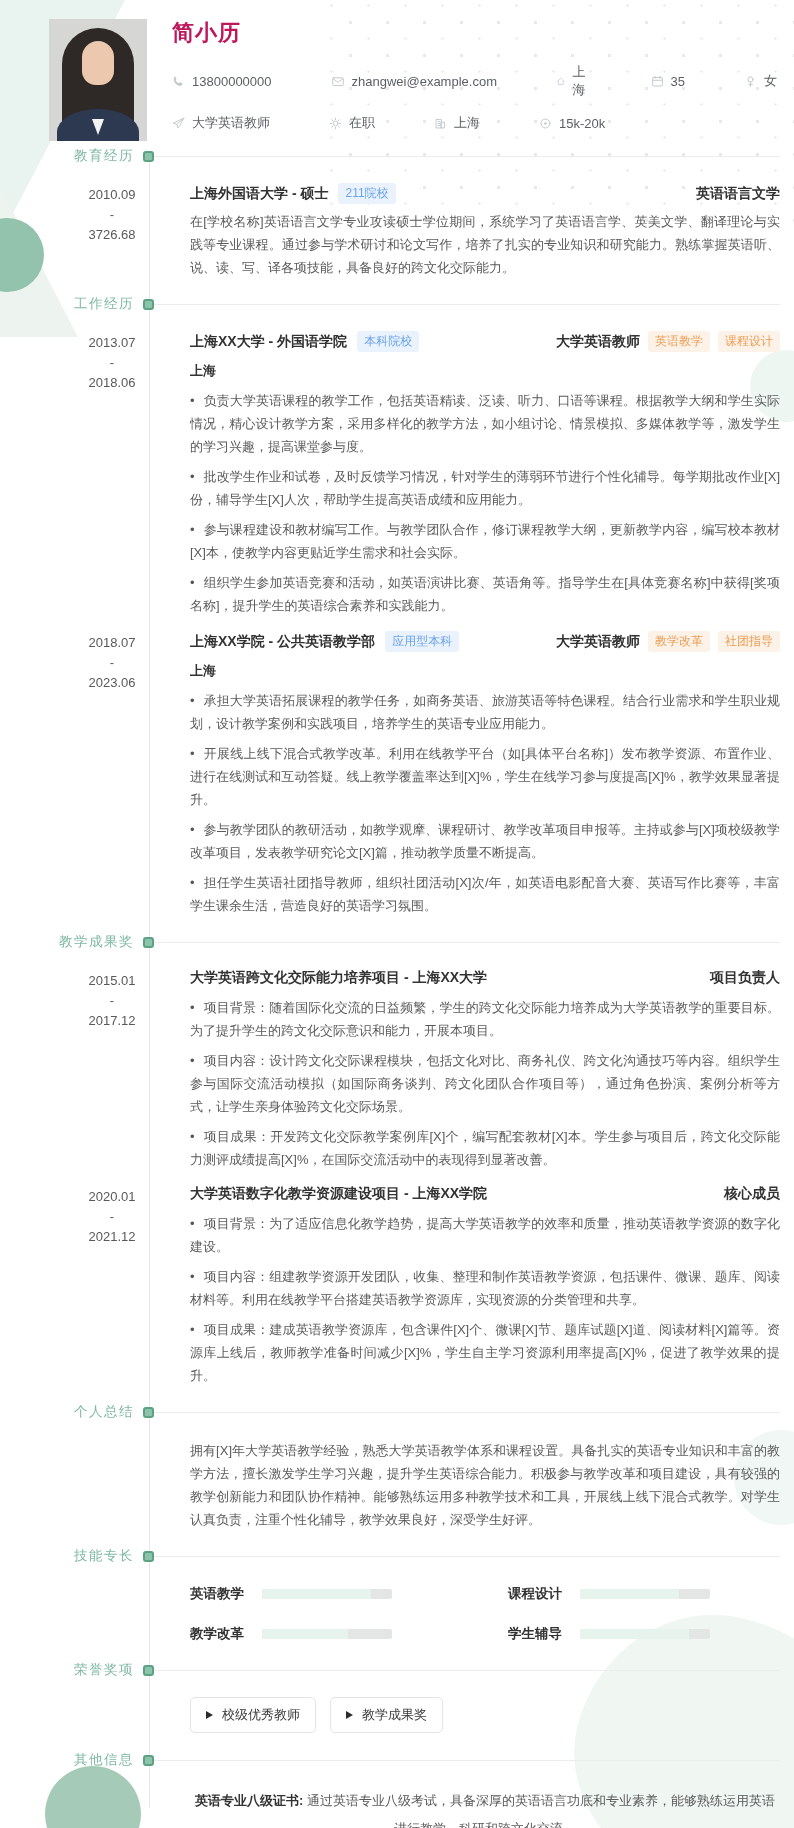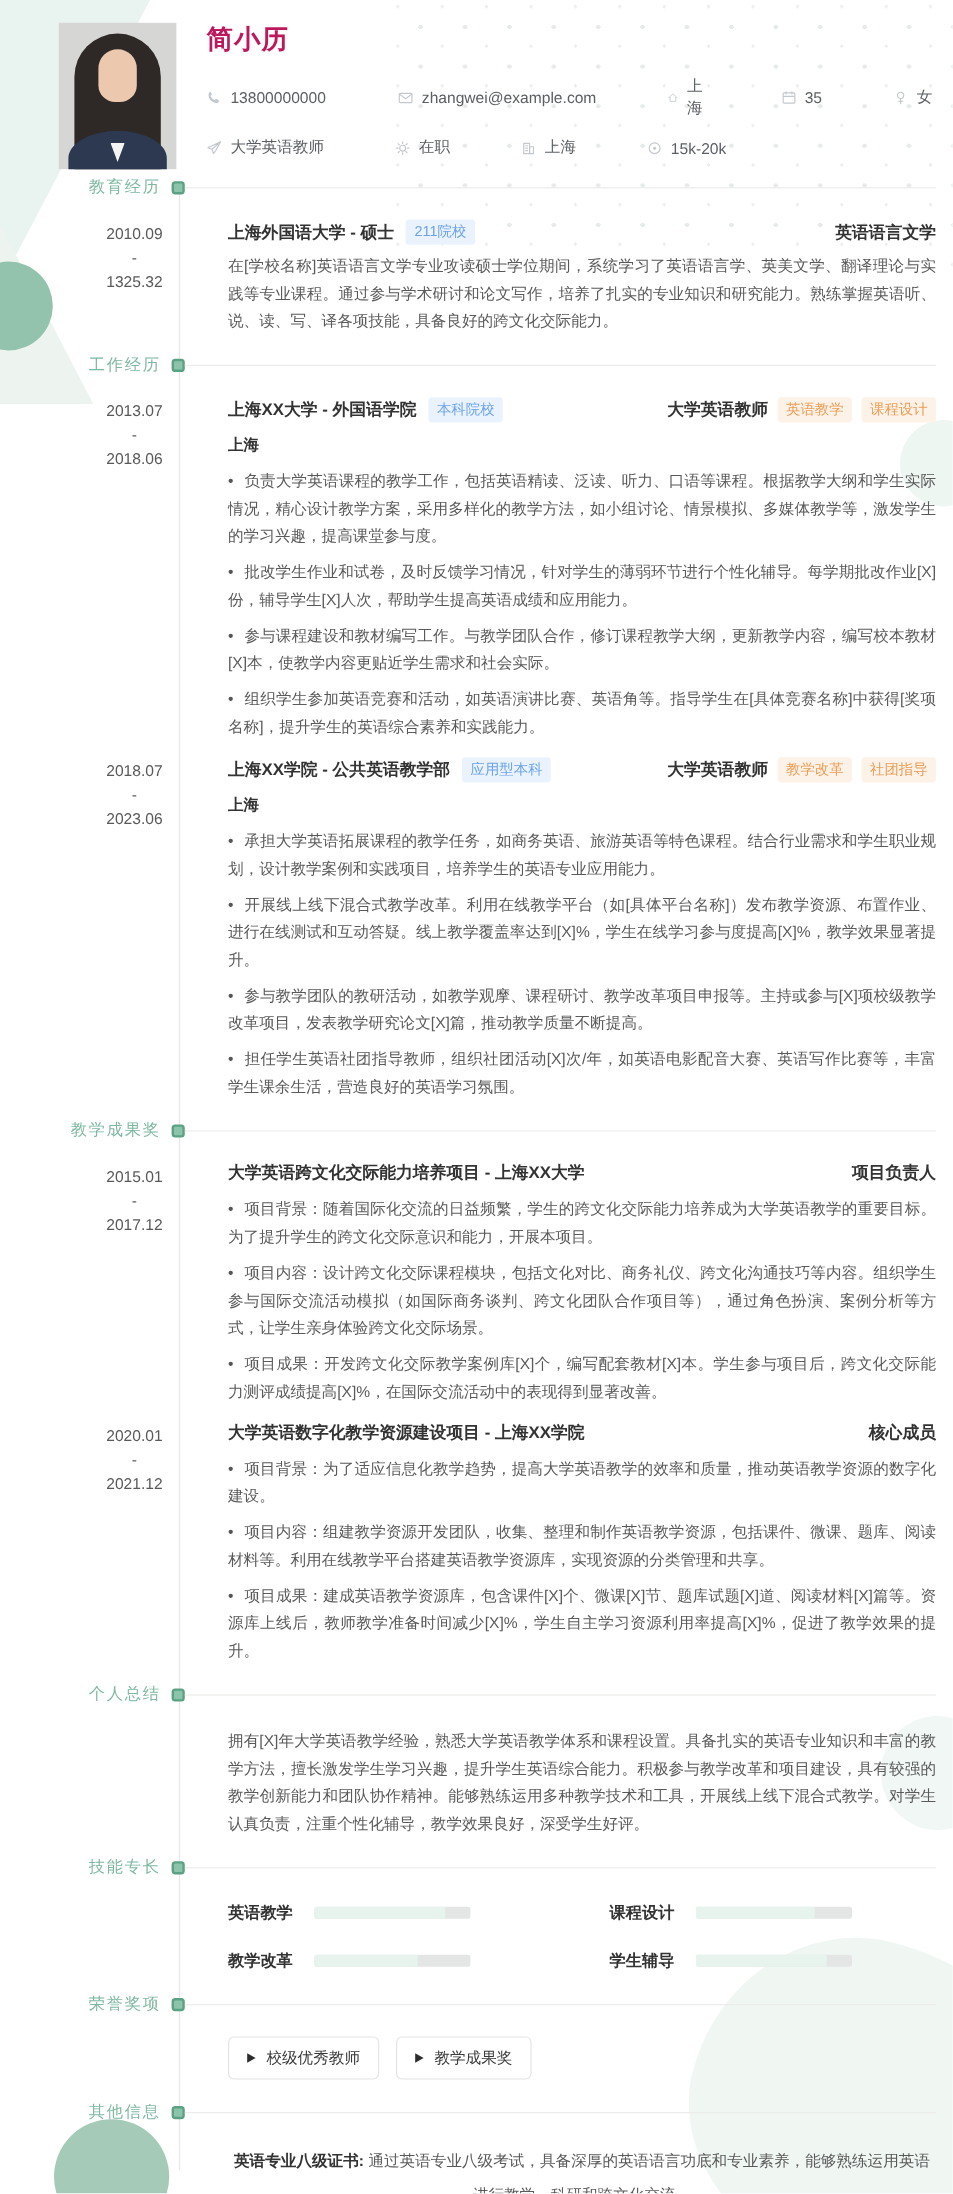--- a/index.html
+++ b/index.html
@@ -186,21 +186,21 @@
 
   <div class="sec-head mt-edu mb-head">
     <span class="sec-label">教育经历</span>
     <span class="sec-marker"></span>
     <span class="sec-line"></span>
   </div>
   <div class="entry">
     <div class="dates">
       <div>2010.09</div>
       <div>-</div>
-      <div>1325.32</div>
+      <div>3726.68</div>
     </div>
     <div class="content">
       <div class="e-title">
         <span class="t-main">上海外国语大学 - 硕士</span>
         <span class="tag tag-blue">211院校</span>
         <span class="t-right">
             <span class="t-main">英语语言文学</span>
           </span>
       </div>
       <p class="body-text edu-desc">在[学校名称]英语语言文学专业攻读硕士学位期间，系统学习了英语语言学、英美文学、翻译理论与实践等专业课程。通过参与学术研讨和论文写作，培养了扎实的专业知识和研究能力。熟练掌握英语听、说、读、写、译各项技能，具备良好的跨文化交际能力。</p>

